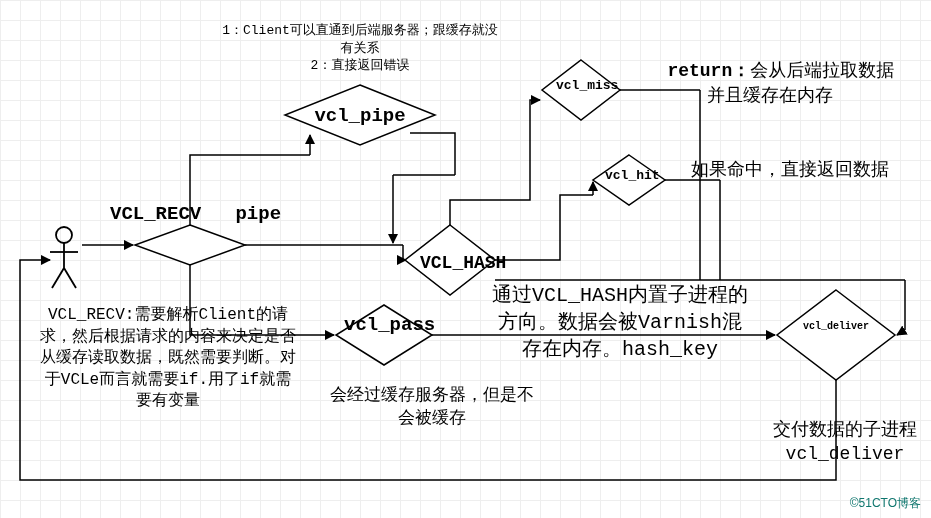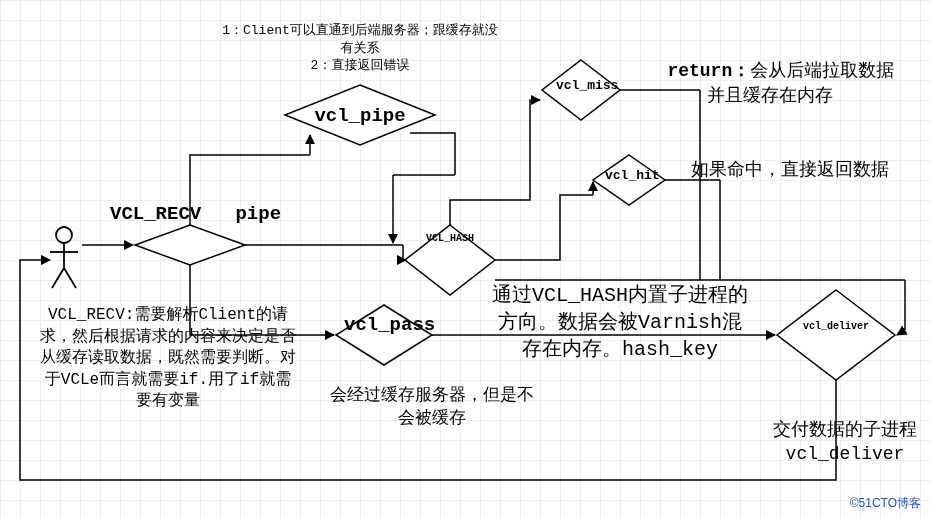--- a/index.html
+++ b/index.html
@@ -26,21 +26,21 @@
     white-space: pre-wrap;
   }
   .bold { font-weight: 700; }
   .big { font-size: 19px; font-weight: 700; }
   .small { font-size: 13px; }
   .watermark {
     position: absolute;
     right: 10px;
     bottom: 6px;
     font-size: 12px;
-    color: #1d4ed8;
+    color: #0f766e;
     font-family: sans-serif;
   }
 </style>
 </head>
 <body>
 
 <svg width="931" height="518">
   <defs>
     <marker id="arr" viewBox="0 0 10 10" refX="9" refY="5" markerWidth="7" markerHeight="7" orient="auto-start-reverse">
       <path d="M 0 0 L 10 5 L 0 10 z" fill="#000"></path>
@@ -103,21 +103,21 @@
     <line x1="905" y1="330" x2="897" y2="335" marker-end="url(#arr)"></line>
 
     <line x1="432" y1="335" x2="775" y2="335" marker-end="url(#arr)"></line>
 
     <path d="M 836 380 L 836 480 L 20 480 L 20 260 L 50 260" marker-end="url(#arr)"></path>
   </g>
 </svg>
 
 <div class="label big" style="left:110px; top:202px; width:200px; text-align:left;">VCL_RECV   pipe</div>
 <div class="label big" style="left:310px; top:104px; width:100px;">vcl_pipe</div>
-<div class="label bold" style="left:420px; top:232px; width:60px; font-size:10px;">VCL_HASH</div>
+<div class="label bold" style="left:420px; top:251px; width:60px; font-size:18px;">VCL_HASH</div>
 <div class="label big" style="left:344px; top:313px; width:80px;">vcl_pass</div>
 <div class="label bold small" style="left:556px; top:77px; width:50px;">vcl_miss</div>
 <div class="label bold small" style="left:605px; top:167px; width:48px;">vcl_hit</div>
 <div class="label bold" style="left:800px; top:320px; width:72px; font-size:10px;">vcl_deliver</div>
 
 <div class="label small" style="left:220px; top:22px; width:280px;text-align:center;">1：Client可以直通到后端服务器；跟缓存就没有关系
 2：直接返回错误</div>
 
 <div class="label" style="left:640px; top:35px; width:260px; text-align:center; font-size:18px;">
   <span class="bold">return：</span><span>会从后端拉取数据并且缓存在内存</span>

